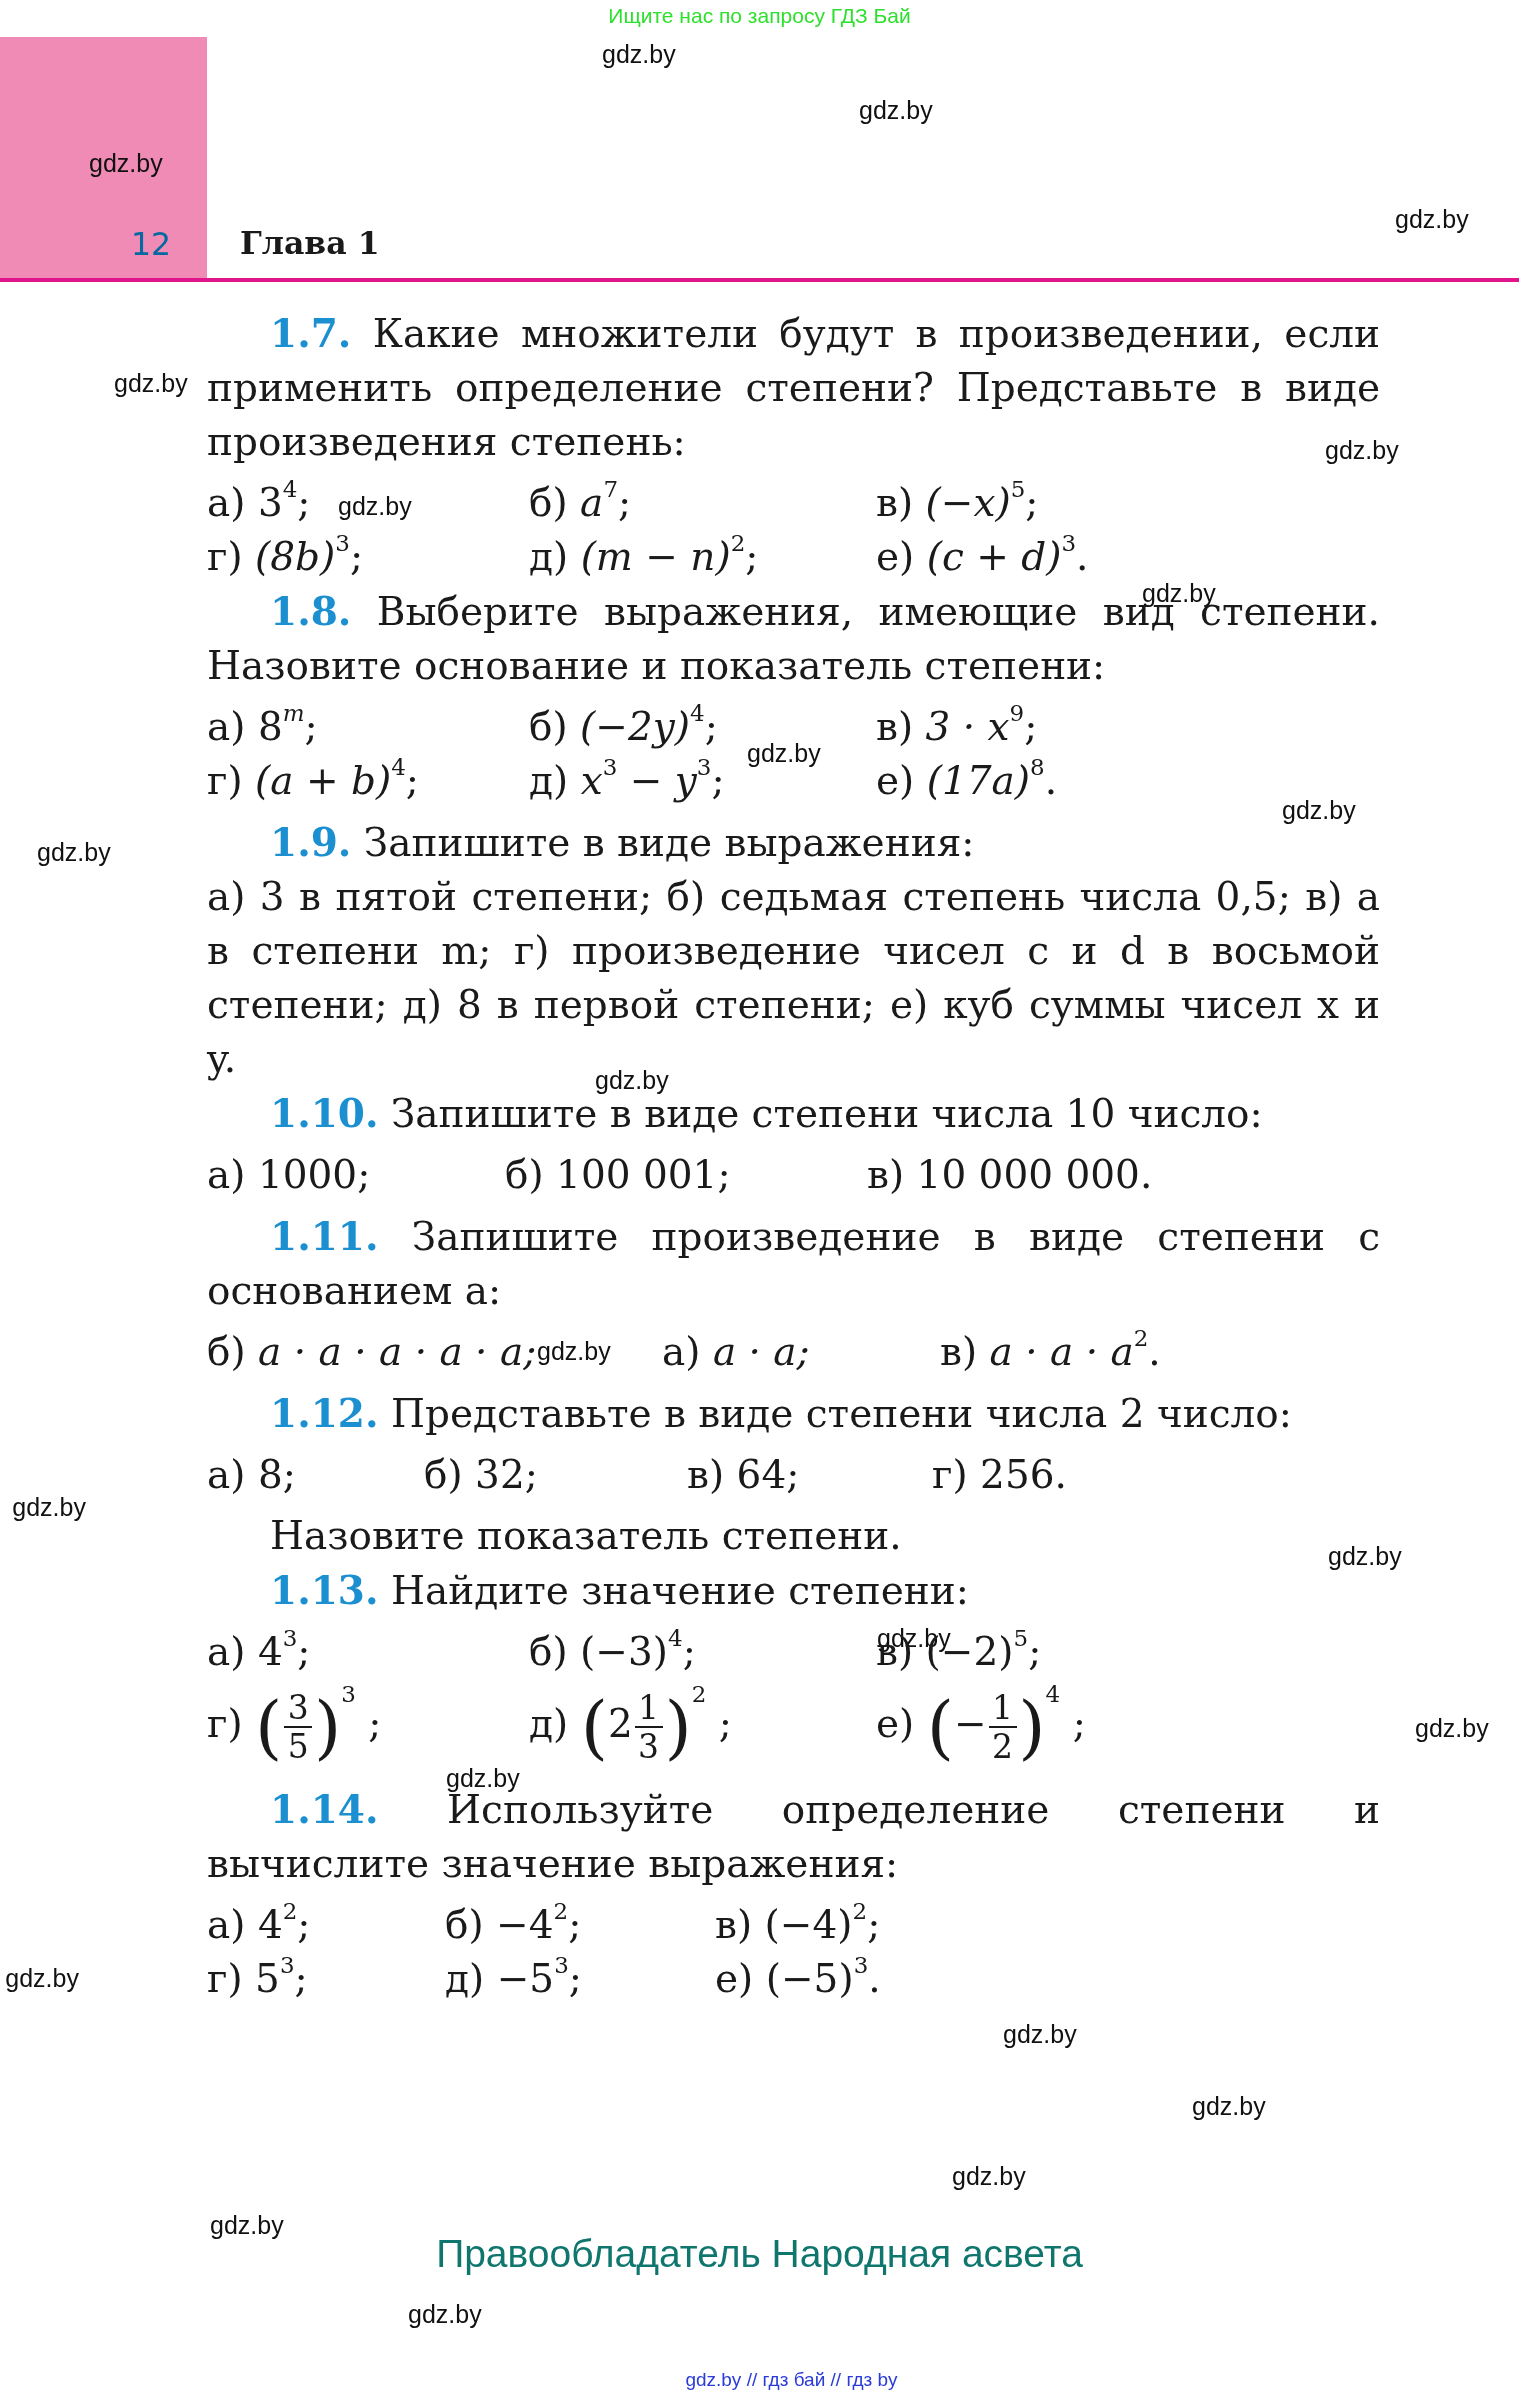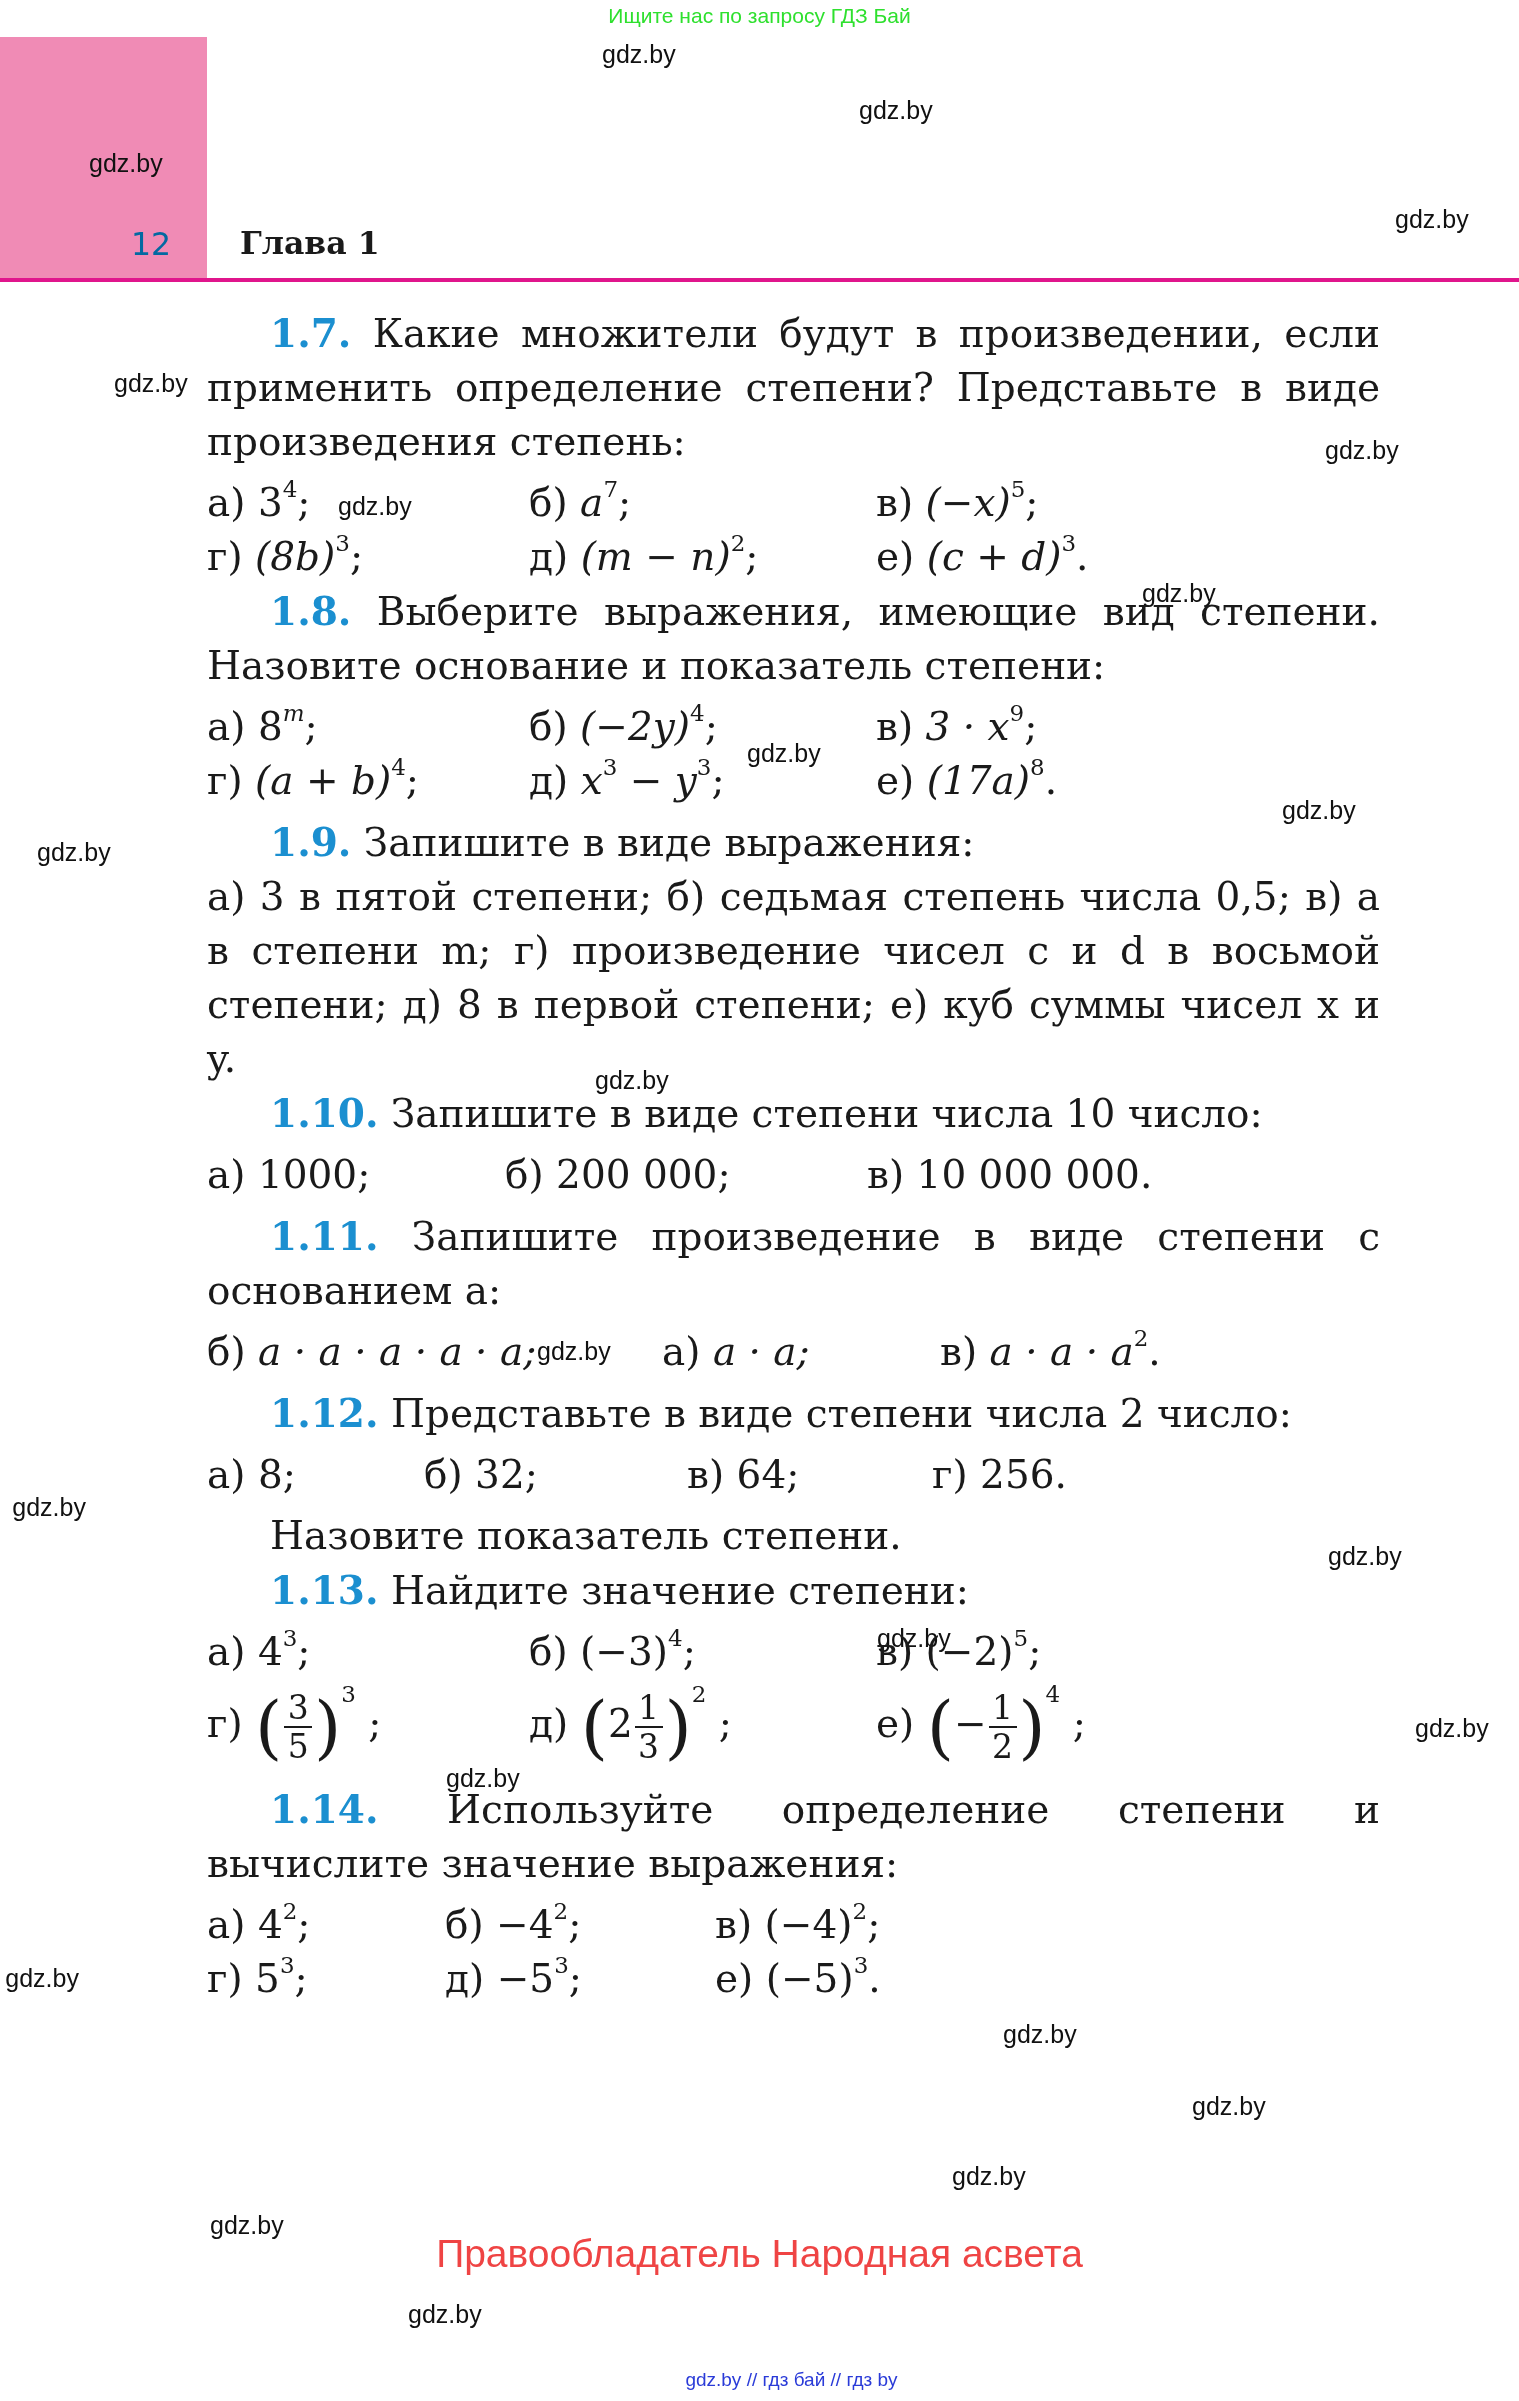--- a/index.html
+++ b/index.html
@@ -22,21 +22,21 @@
   .row .c { display:inline-block; }
   .gap-s { height:7px; }
   i.v { font-style:italic; }
   sup { font-size:23px; vertical-align:19px; line-height:0; }
   .frac { display:inline-flex; flex-direction:column; align-items:center; vertical-align:middle;
           font-size:33px; line-height:37px; margin:0 1.8px; }
   .frac .n { border-bottom:2.6px solid #1a1a1a; padding:0 3.5px; }
   .big-p { font-size:70px; font-weight:lighter; vertical-align:middle; line-height:0; }
   .row.tall { height:96px; align-items:center; }
   .copyright { position:absolute; left:0; width:1519px; top:2232px; text-align:center;
-               font-family:"Liberation Sans",sans-serif; font-size:39px; color:#ef4444; }
+               font-family:"Liberation Sans",sans-serif; font-size:39px; color:#0f766e; }
   .footer { position:absolute; left:0; width:1519px; top:2369px; text-align:center;
             font-family:"Liberation Sans",sans-serif; font-size:19px; color:#2a3bd8;margin-left:32px; }
 </style>
 </head>
 <body>
 
 <div class="top-banner">Ищите нас по запросу ГДЗ Бай</div>
 
 <div class="sidebar"></div>
 <div class="page-num">12</div>
@@ -109,21 +109,21 @@
   </p>
   <p class="ex" style="text-align:justify">а) 3 в пятой степени; б) седьмая степень числа 0,5; в) a в степени m; г) произведение чисел c и d в восьмой степени; д) 8 в первой степени; е) куб суммы чисел x и y.</p>
 
   <p class="ex ex-first">
     <span class="num">1.10.</span>
     <span>Запишите в виде степени числа 10 число:</span>
   </p>
   <div class="gap-s"></div>
   <div class="row">
     <span class="c" style="width:298px"><span>а)</span> <span>1000;</span></span>
-    <span class="c" style="width:362px"><span>б)</span> <span>200 000;</span></span>
+    <span class="c" style="width:362px"><span>б)</span> <span>100 001;</span></span>
     <span class="c"><span>в)</span> <span>10 000 000.</span></span>
   </div>
 
   <div class="gap-s"></div>
   <p class="ex ex-first">
     <span class="num">1.11.</span>
     <span>Запишите произведение в виде степени с основанием a:</span>
   </p>
   <div class="gap-s"></div>
   <div class="row">

